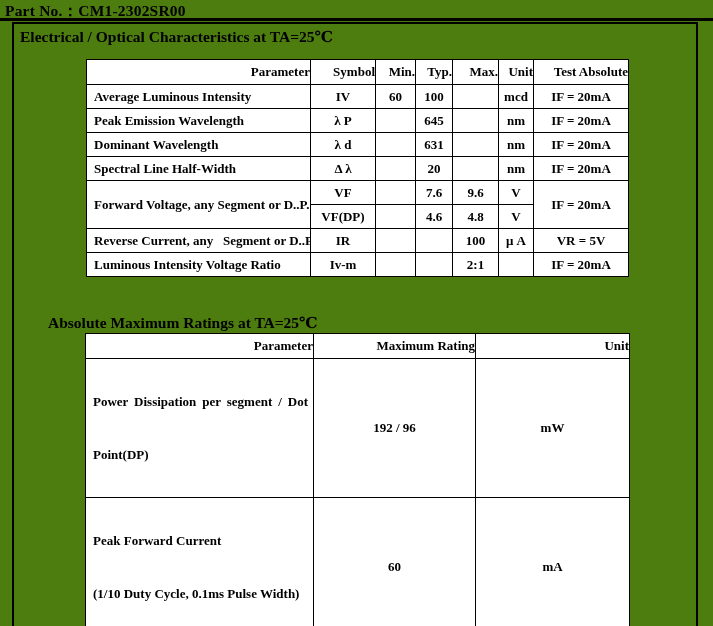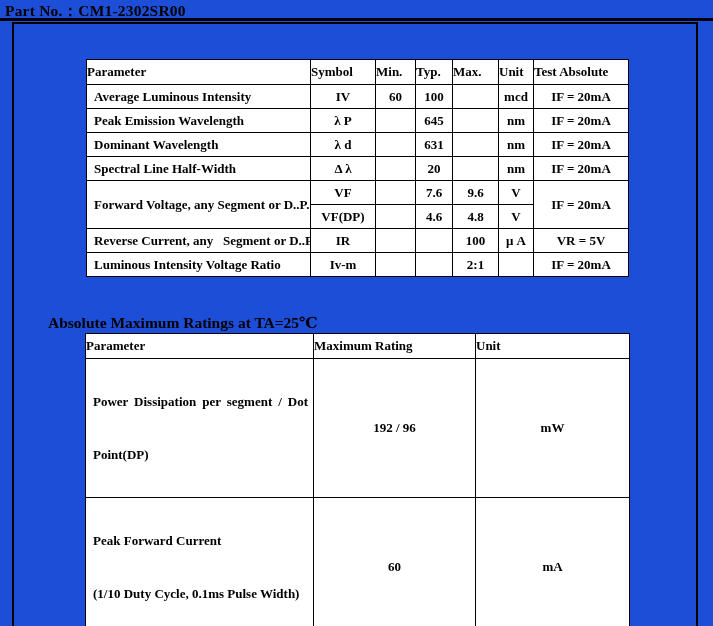--- a/index.html
+++ b/index.html
@@ -3,21 +3,21 @@
 <meta charset="utf-8">
 <style>
   * { margin: 0; padding: 0; box-sizing: border-box; }
   html, body { width: 713px; height: 626px; overflow: hidden; }
   body {
     background: #ffffff;
     font-family: "Liberation Serif", "DejaVu Serif", serif;
     color: #000;
     font-weight: bold;
   }
-  #page { position: relative; width: 713px; height: 626px; background: #1d4ed8; }
+  #page { position: relative; width: 713px; height: 626px; background: #4d7c0f; }
 
   .part-no {
     position: absolute; left: 5px; top: 1px;
     font-size: 15.5px; font-weight: bold; letter-spacing: 0.2px;
     white-space: pre;
   }
   .top-rule {
     position: absolute; left: 0; top: 18px; width: 713px; height: 2.5px;
     background: #000;
   }
@@ -39,34 +39,35 @@
     text-align: center; vertical-align: middle;
     padding: 0; overflow: hidden; white-space: pre;
   }
   .t1 { left: 86px; top: 59px; width: 542px; }
   .t1 thead tr { height: 25px; }
   .t1 tbody tr { height: 24px; }
   .t2 { left: 85px; top: 333px; width: 544px; }
   .t2 thead tr { height: 25px; }
   .h50 { height: 50px; }
   td.p, th.p { text-align: left; padding-left: 7px; padding-right: 5px; margin-left: 44px; }
-  th.ch { text-align: left; padding: 0; }
+  th.ch { text-align: right; padding: 0; }
   .two-line div { line-height: 21px; white-space: pre; }
   .just { text-align: justify; text-align-last: justify; }
 </style>
 </head>
 <body>
 
 <div id="page">
 
   <div class="part-no">Part No.：CM1-2302SR00</div>
   <div class="top-rule"></div>
 
   <div class="content-frame"></div>
 
+  <div class="section-title title-electrical">Electrical / Optical Characteristics at TA=25℃</div>
 
   <table class="t1">
     <colgroup>
       <col style="width:224px">
         <col style="width:65px">
         <col style="width:40px">
       <col style="width:37px">
         <col style="width:46px">
         <col style="width:35px">
       <col style="width:95px">

